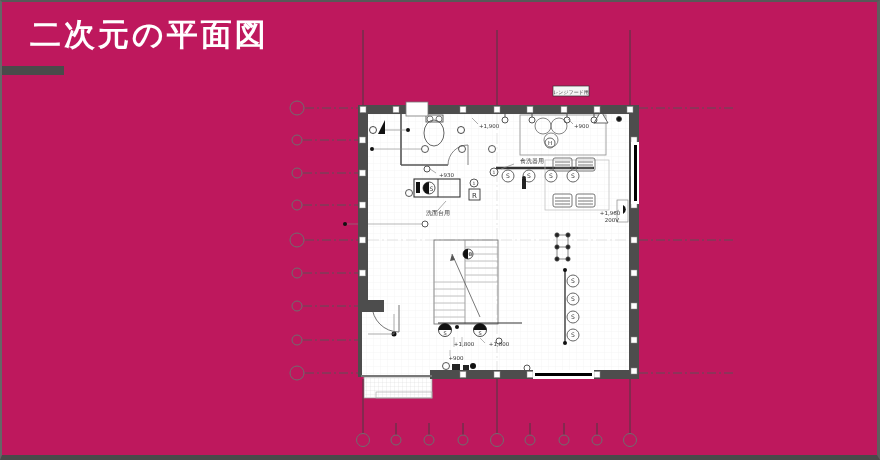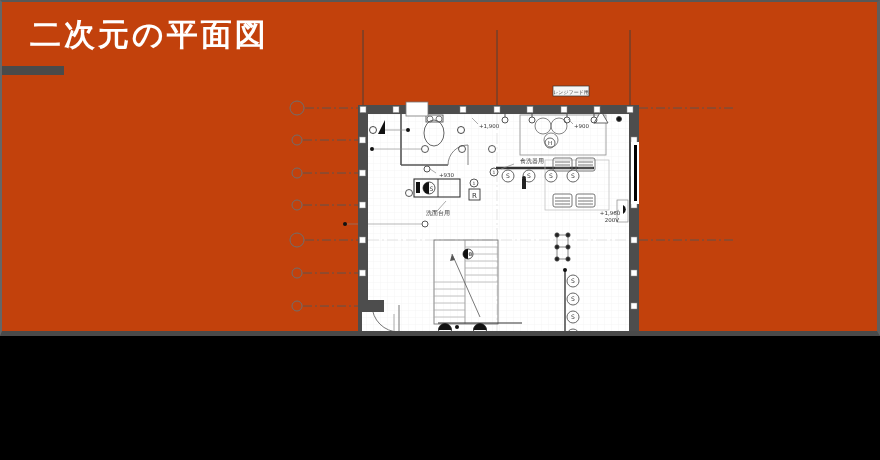--- a/index.html
+++ b/index.html
@@ -1,18 +1,18 @@
 <!DOCTYPE html>
 <html><head>
 <meta charset="utf-8">
 <style>
   html,body{margin:0;padding:0;background:#000;}
   #canvas{
-    position:relative;width:880px;height:336px;box-sizing:border-box;
-    background:#c2410c;overflow:hidden;
+    position:relative;width:880px;height:460px;box-sizing:border-box;
+    background:#be185d;overflow:hidden;
     border-style:solid;border-color:#585858 #5e5e5e #4a4a4a #666;
     border-width:2px 3px 5px 2px;
     font-family:"Liberation Sans","DejaVu Sans",sans-serif;
   }
   #page-title{
     position:absolute;left:28px;top:12px;color:#fff;font-weight:bold;
     font-size:31px;letter-spacing:3px;white-space:nowrap;
   }
   #deco-bar{position:absolute;left:0;top:64px;width:62px;height:9px;background:#4a4a4a;}
   svg{position:absolute;left:0;top:0;}

